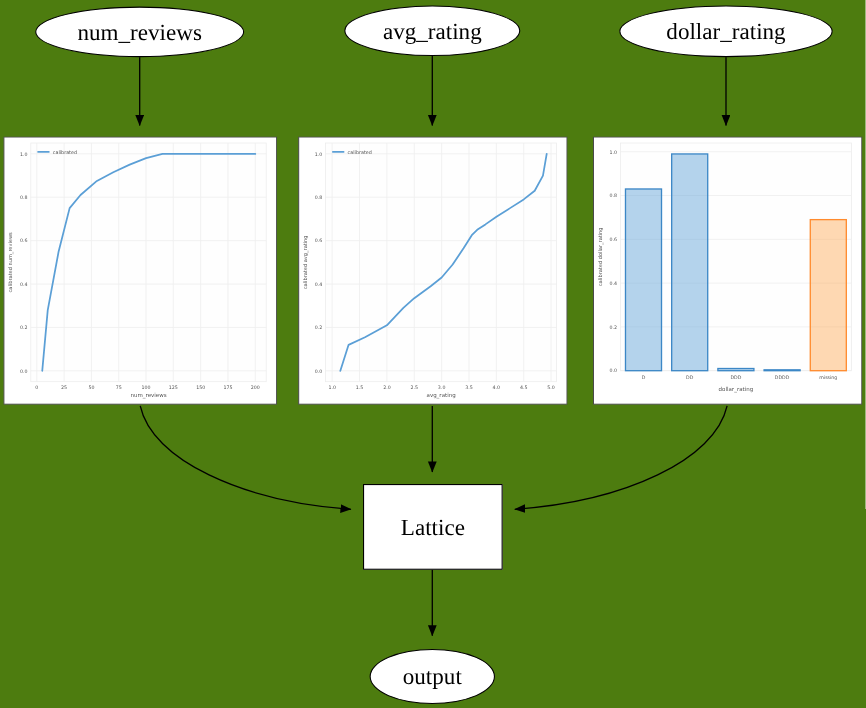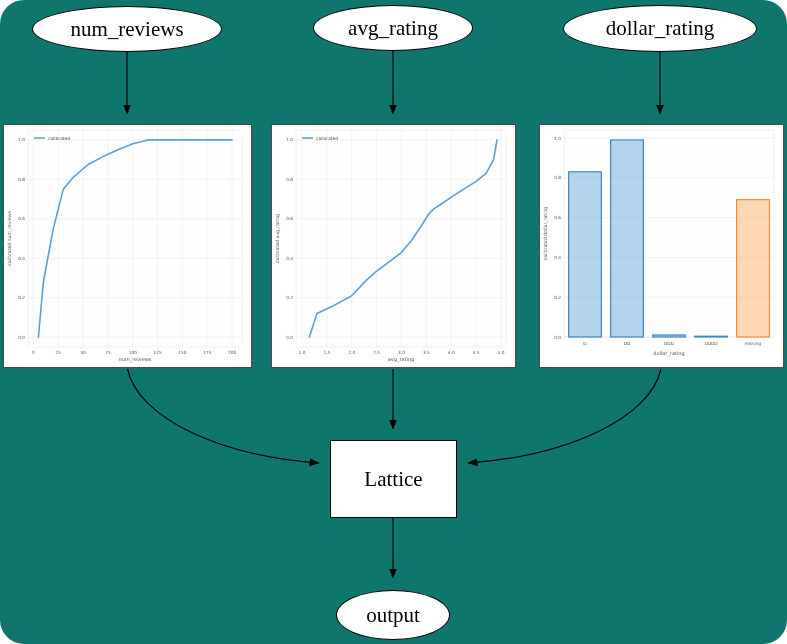--- a/index.html
+++ b/index.html
@@ -1,17 +1,17 @@
 <!DOCTYPE html>
 <html><head>
 <meta charset="utf-8">
 <style>
   html,body{margin:0;padding:0;background:#fff;}
-  .canvas{position:relative;width:787px;height:644px;background:#0f766e;overflow:hidden;
-          font-family:"Liberation Serif","DejaVu Serif",serif;border-radius:24px;}
+  .canvas{position:relative;width:787px;height:644px;background:#4d7c0f;overflow:hidden;
+          font-family:"Liberation Serif","DejaVu Serif",serif;}
   .edges{position:absolute;left:0;top:0;z-index:1;}
   .node{position:absolute;display:flex;align-items:center;justify-content:center;
         background:#fff;border:1px solid #000;color:#000;font-size:21px;z-index:2;
         box-sizing:border-box;}
   .ellipse{border-radius:50%;}
   .plot{position:absolute;z-index:2;line-height:0;}
 </style>
 </head>
 <body>
 

